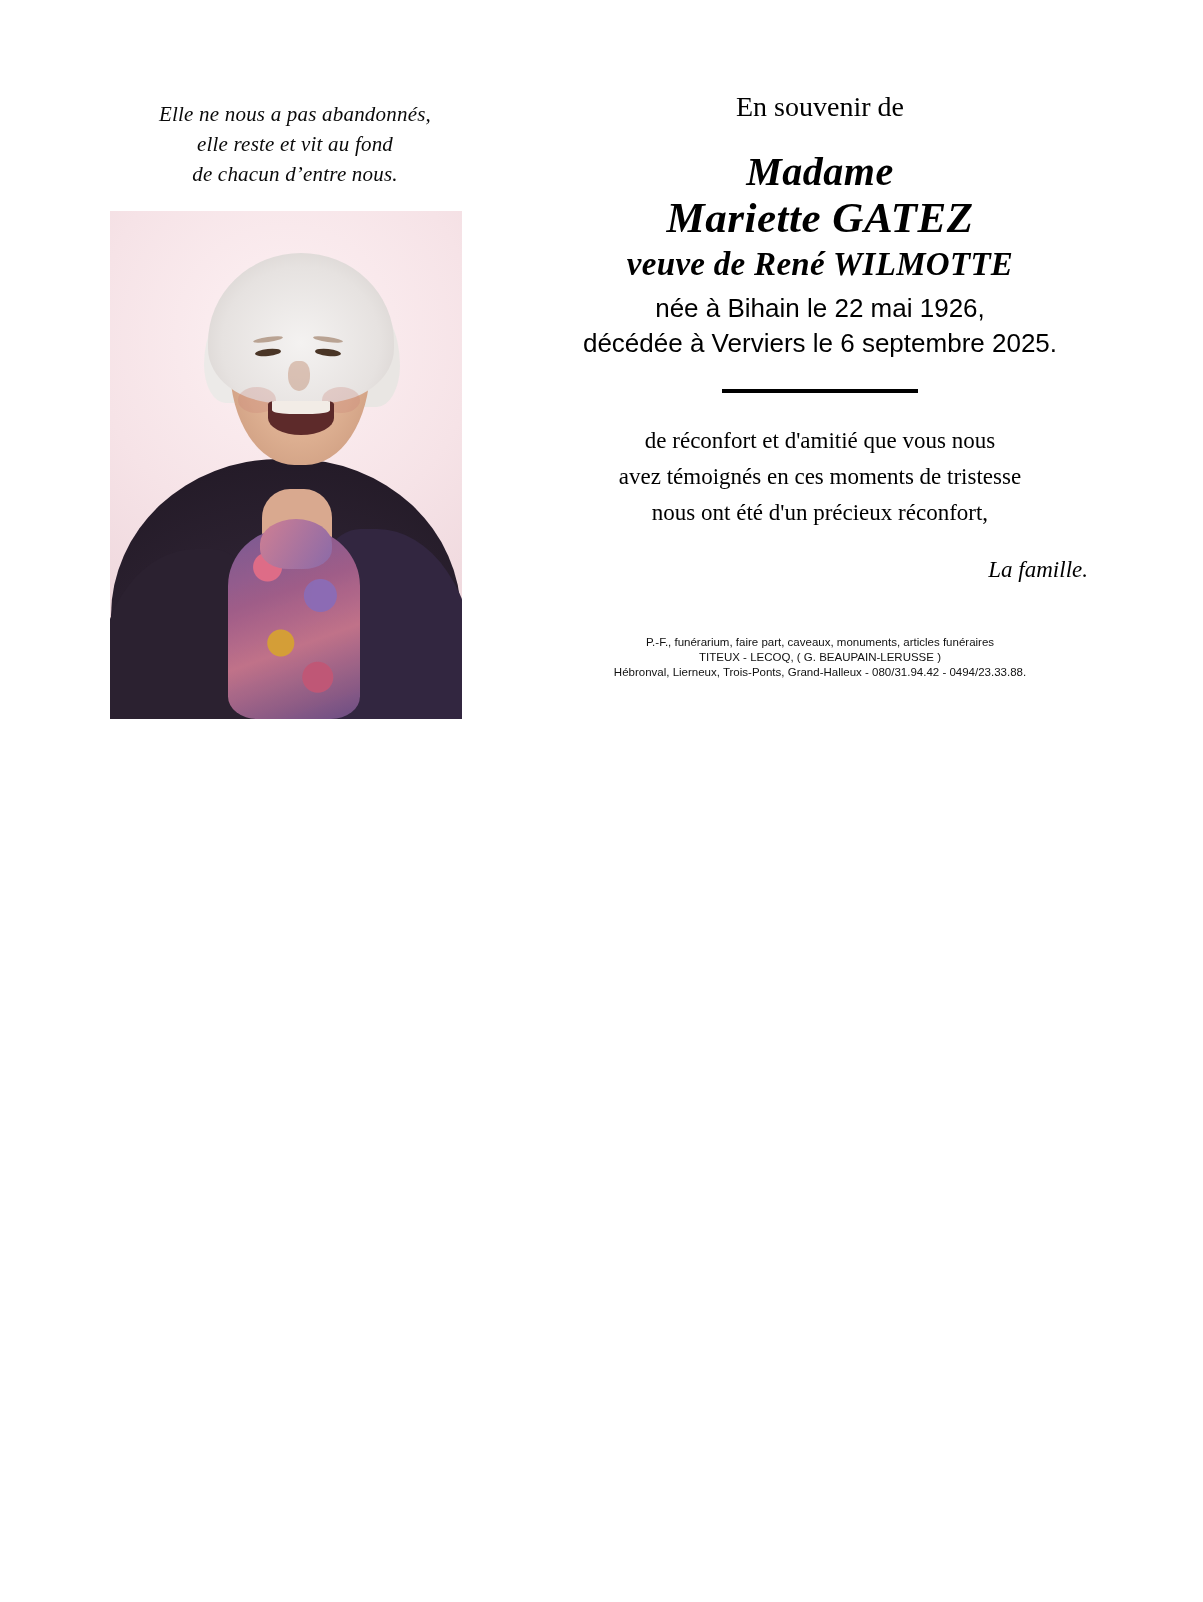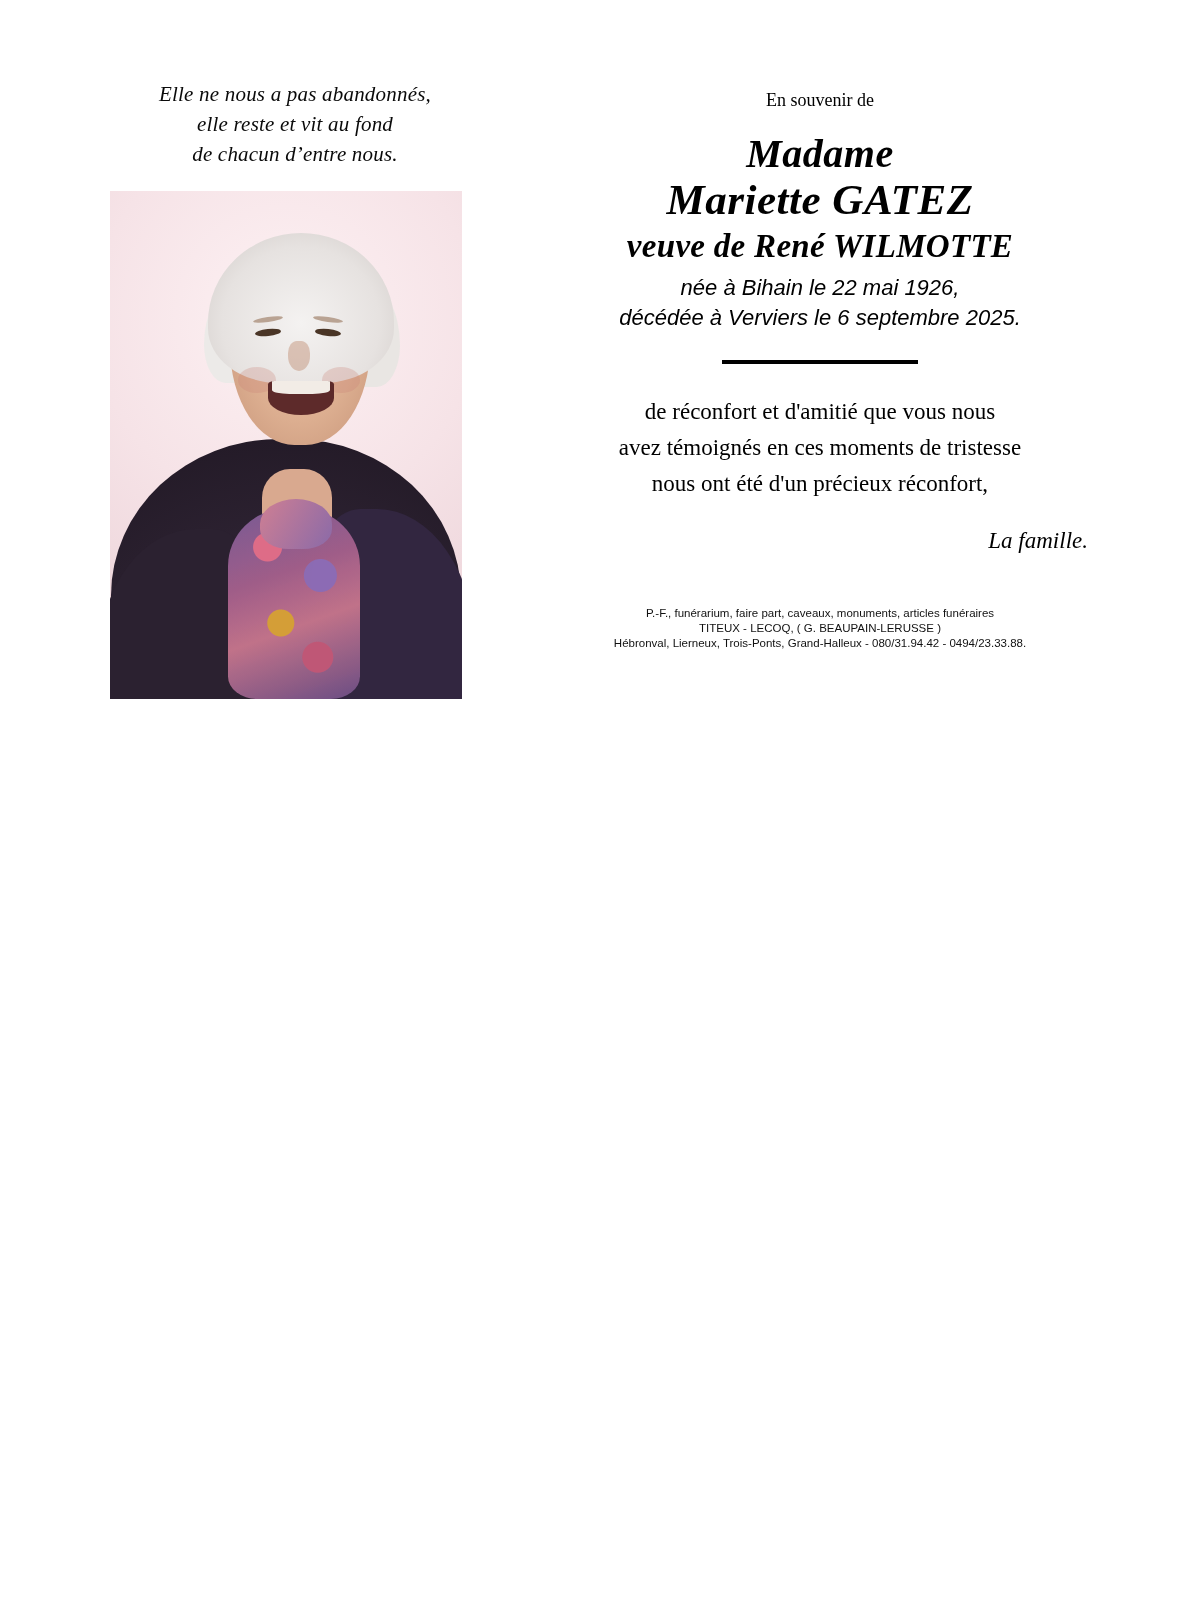--- a/index.html
+++ b/index.html
@@ -18,21 +18,21 @@
   .page {
     position: relative;
     width: 1203px;
     height: 1602px;
   }
 
   
   .left-col {
     position: absolute;
     left: 110px;
-    top: 80px;
+    top: 100px;
     width: 370px;
   }
   .verse {
     text-align: center;
     font-family: "Liberation Serif", serif;
     font-style: italic;
     font-size: 21px;
     line-height: 1.42;
     color: #0a0a0a;
     letter-spacing: 0.2px;
@@ -219,23 +219,23 @@
   
   .right-col {
     position: absolute;
     left: 540px;
     top: 90px;
     width: 560px;
     text-align: center;
   }
   .souvenir {
     font-family: "Liberation Serif", serif;
-    font-size: 18px;
+    font-size: 28px;
     line-height: 1.2;
-    margin-bottom: 20px;
+    margin-bottom: 26px;
   }
   .name-1 {
     font-family: "Liberation Serif", serif;
     font-weight: bold;
     font-style: italic;
     font-size: 40px;
     line-height: 1.12;
     letter-spacing: 0.5px;
   }
   .name-2 {
@@ -250,23 +250,22 @@
     font-family: "Liberation Serif", serif;
     font-weight: bold;
     font-style: italic;
     font-size: 33px;
     line-height: 1.18;
     margin-top: 2px;
     letter-spacing: 0.3px;
   }
   .birth, .death {
     font-family: "Liberation Sans", sans-serif;
-    font-size: 22px;
+    font-size: 26px;
     line-height: 1.34;
-    font-style: italic;
   }
   .birth { margin-top: 8px; }
   .rule {
     width: 196px;
     height: 4px;
     background: #000;
     margin: 28px auto 30px auto;
   }
   .thanks {
     font-family: "Liberation Serif", serif;

